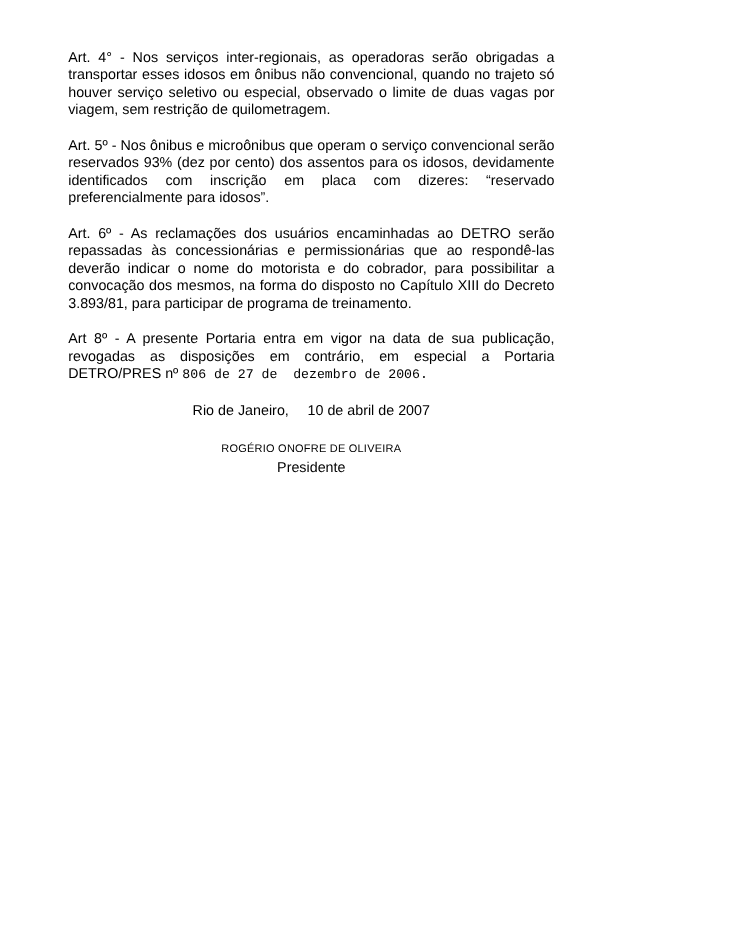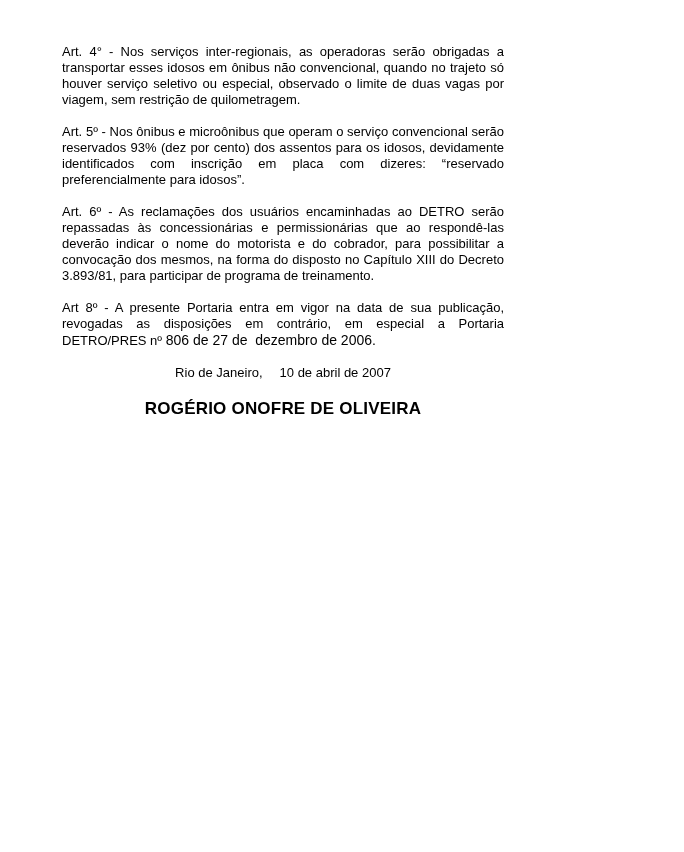--- a/index.html
+++ b/index.html
@@ -20,39 +20,39 @@
     padding: 44px 60px 0 62px;
   }
   .doc-paragraph {
     font-size: 13px;
     line-height: 16px;
     text-align: justify;
     margin-bottom: 16px;
     color: #000000;
   }
   .serif-run {
-    font-family: Liberation Sans, sans-serif;
-    font-size: 14px;
+    font-family: Liberation Mono, monospace;
+    font-size: 12px;
   }
   .date-line {
     font-size: 13px;
     line-height: 16px;
     text-align: center;
     white-space: nowrap;
   }
   .date-place { display: inline-block; }
   .date-value { display: inline-block; margin-left: 17px; }
   .signature-block {
     margin-top: 20px;
     text-align: center;
   }
   .signature-name {
-    font-size: 17px;
+    font-size: 10px;
     line-height: 16px;
-    font-weight: bold;
+    font-weight: normal;
     letter-spacing: 0.2px;
   }
   .signature-title {
     font-size: 13px;
     line-height: 16px;
   }
 </style>
 </head>
 <body>
 
@@ -66,15 +66,16 @@
 
 
   <p class="doc-paragraph"><span>Art 8º - A presente Portaria entra em vigor na data de sua publicação, revogadas as disposições em contrário, em especial a Portaria DETRO/PRES nº </span><span class="serif-run">806 de 27 de&nbsp; dezembro de 2006.</span></p>
 
   <div class="date-line">
     <span class="date-place">Rio de Janeiro,</span><span class="date-value">10 de abril de 2007</span>
   </div>
 
   <div class="signature-block">
     <div class="signature-name">ROGÉRIO ONOFRE DE OLIVEIRA</div>
+    <div class="signature-title">Presidente</div>
   </div>
 
 </div>
 
 </body></html>

